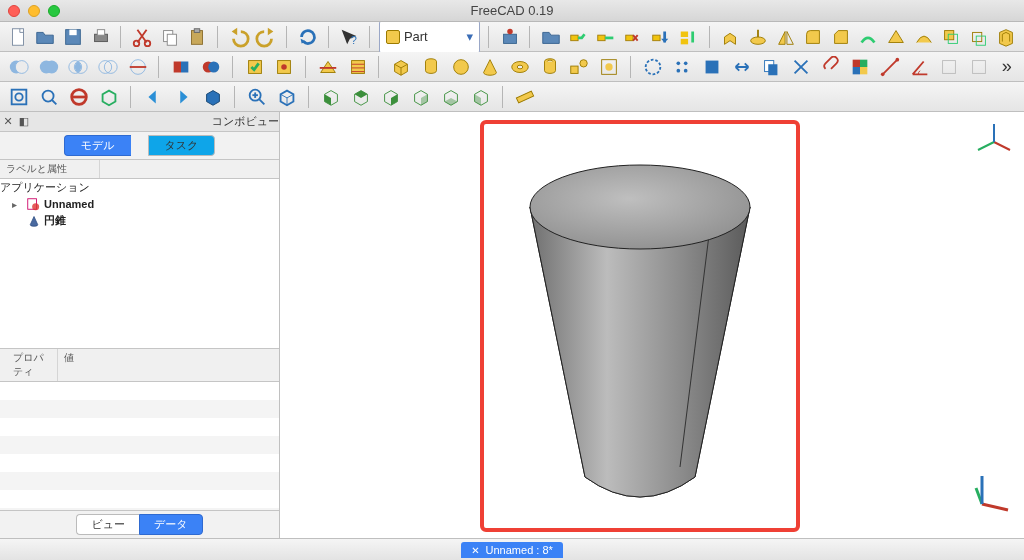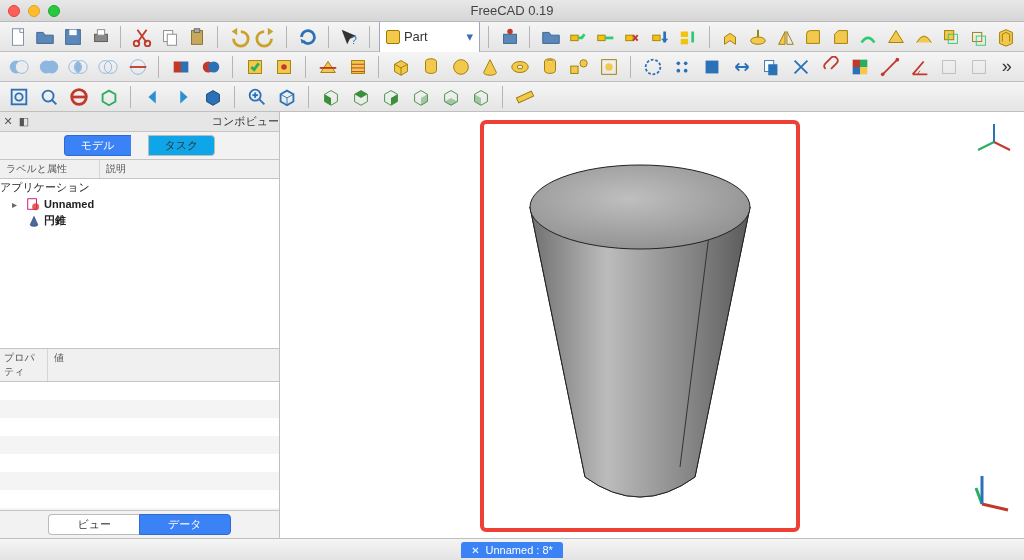--- a/index.html
+++ b/index.html
@@ -134,38 +134,38 @@
   .tree .indent1 { padding-left:12px; }
   .tree .indent2 { padding-left:28px;font-weight:bold; }
   .tree .twisty { width:10px; color:#666; font-size:10px;}
   .tree .docicon { width:14px; height:14px; }
   .tree .coneicon { width:12px; height:12px; }
   .prophdr {
     display:flex; font-size:10px; color:#555;
     border-bottom:1px solid #c5c5c5;
     background:#f0f0f0;
   }
-  .prophdr .c1{ width:48px; border-right:1px solid #d5d5d5; padding:2px 4px;}
+  .prophdr .c1{ width:58px; border-right:1px solid #d5d5d5; padding:2px 13px;}
   .prophdr .c2{ flex:1; padding:2px 6px;}
   .proplist {
     flex:1; overflow:hidden;
     background:#fff;
   }
   .proplist .stripe {
     height:18px;
   }
   .proplist .stripe:nth-child(even){ background:#f4f4f4; }
   .bottom-tabs{
     display:flex; justify-content:center;
     border-top:1px solid #c5c5c5;
     padding:3px 0;
   }
   .bottom-tabs .tab {
     font-size:11px;
-    padding:2px 28px;
+    padding:2px 14px;
     border:1px solid #bbb;
     background:#fff;
     color:#333;
   }
   .bottom-tabs .tab:first-child { border-radius:4px 0 0 4px; border-right:none;}
   .bottom-tabs .tab:last-child  { border-radius:0 4px 4px 0; }
   .bottom-tabs .tab.active { background:#3b82f6; color:#fff; border-color:#2f6ad0;}
 
   
   .viewport {
@@ -715,21 +715,20 @@
       <span class="cbtn">✕</span>
       <span class="cbtn">◧</span>
       <span class="ttxt">コンボビュー</span>
     </div>
     <div class="tabtabs">
       <div class="tab active">モデル</div>
       <div class="tab">タスク</div>
     </div>
     <div class="treehdr">
       <div class="c1">ラベルと属性</div>
-      <div class="c2">説明</div>
     </div>
     <div class="tree">
       <div class="row">
         <span>アプリケーション</span>
       </div>
       <div class="row indent1">
         <span class="twisty">▸</span>
         <svg class="docicon" viewBox="0 0 16 16">
             <rect x="2" y="2" width="10" height="12" fill="#fff" stroke="#c06"></rect>
             <circle cx="11" cy="11" r="4" fill="#d33" opacity="0.8"></circle>

